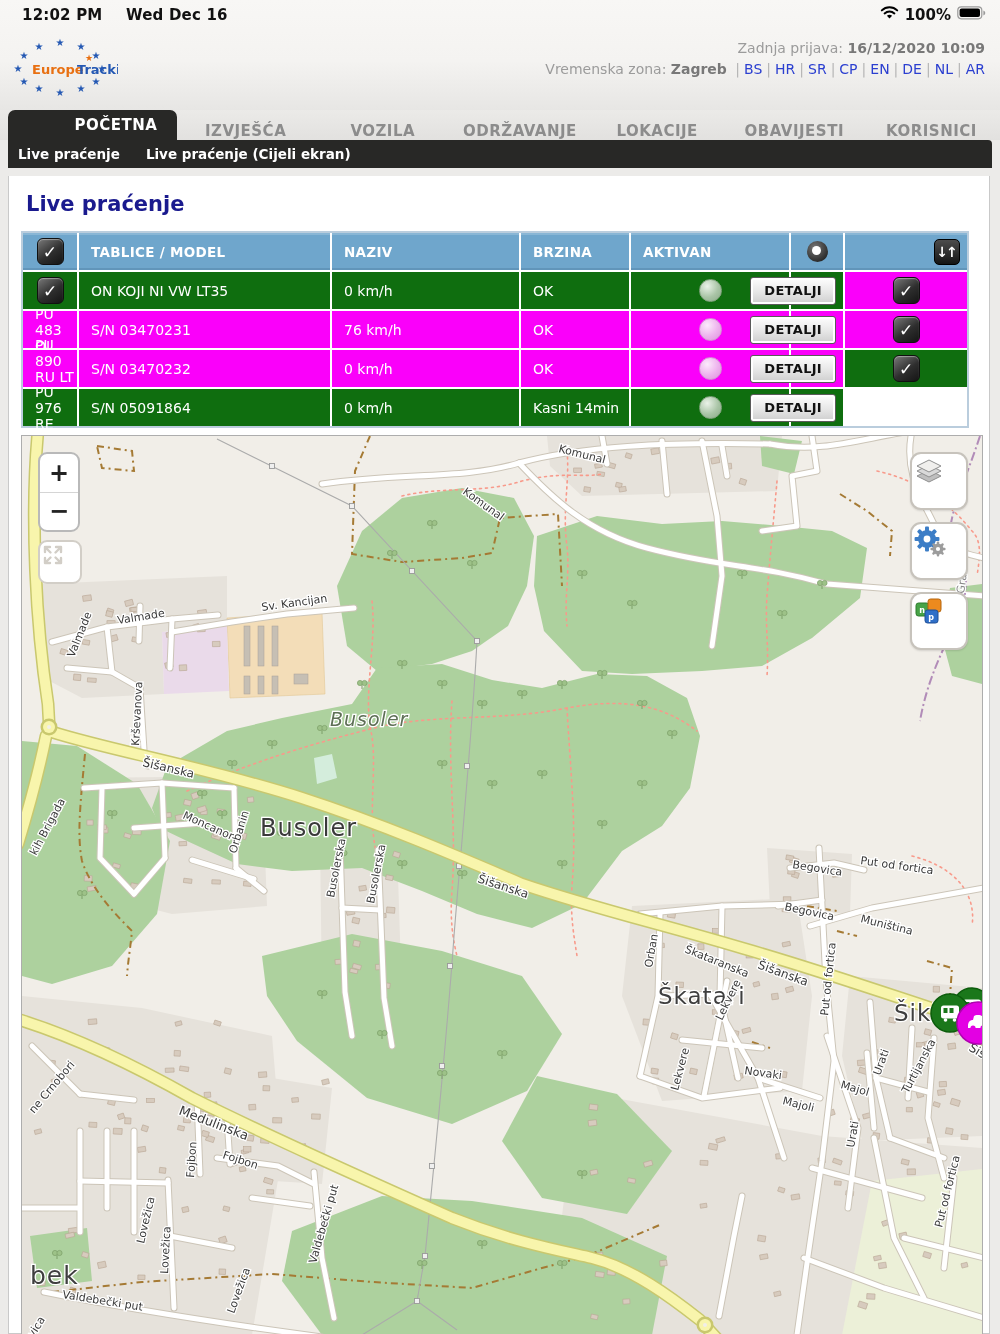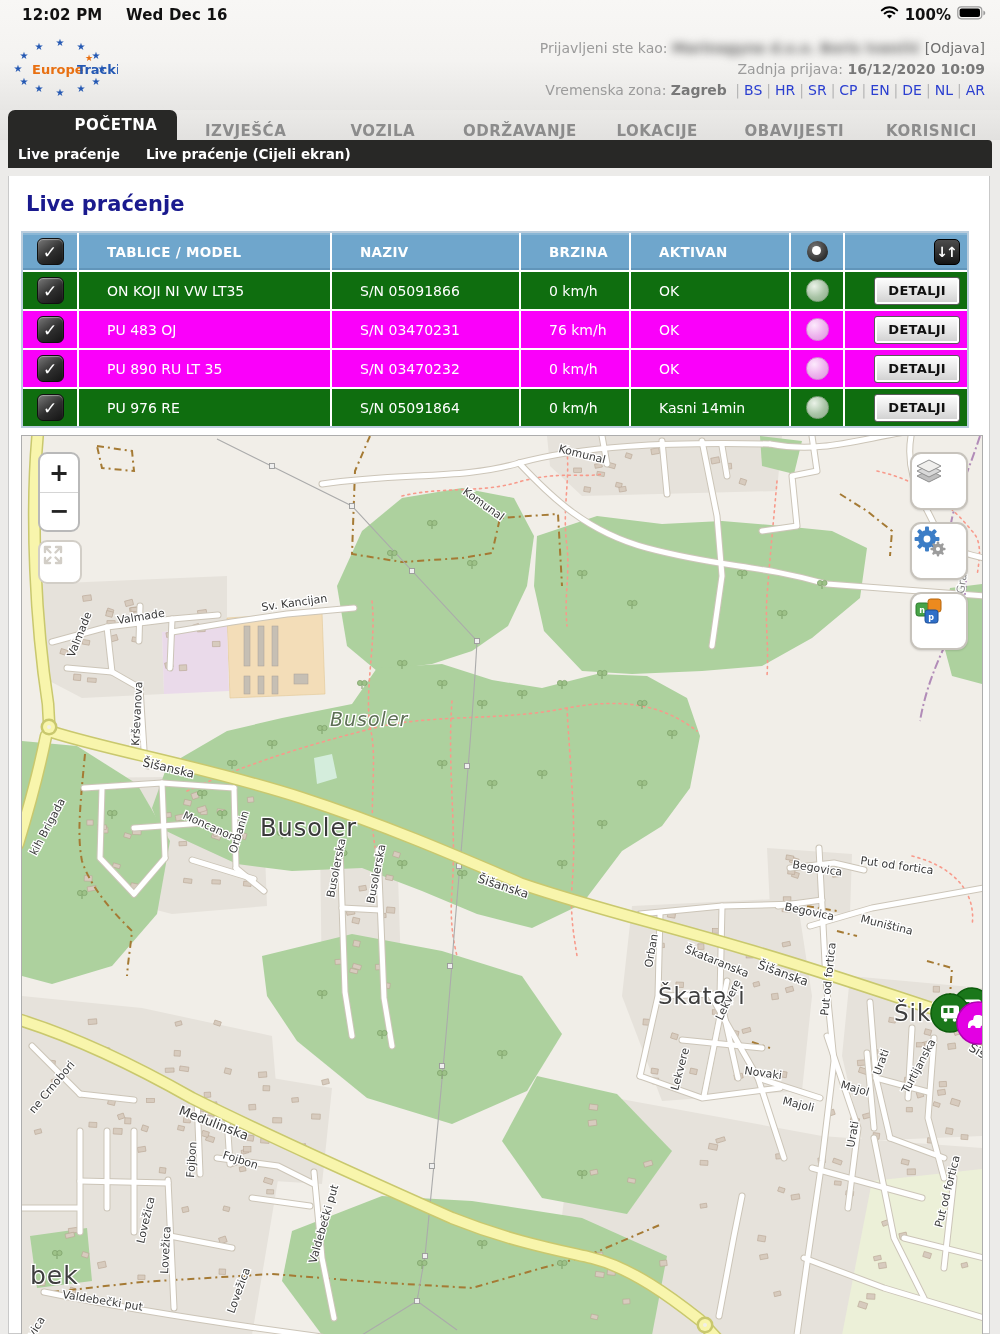--- a/index.html
+++ b/index.html
@@ -36,21 +36,21 @@
   
   .panel{position:absolute;left:8px;top:176px;width:982px;height:1158px;background:#FFF;
          border:1px solid #C9C9C9;border-top:none;box-sizing:border-box;}
   .page-title{position:absolute;left:17px;top:16px;font-size:21px;font-weight:bold;color:#1A1A8E;}
   
   .vt{position:absolute;left:12px;top:55px;width:944px;background:#FFF;border:2px solid #BACDDD;
       display:grid;grid-template-columns:54px 251px 187px 108px 158px 52px auto;grid-auto-rows:37px;grid-gap:2px;}
   .vt>div{display:flex;align-items:center;}
   .th{background:#6FA6CC;color:#FFF;font-weight:bold;font-size:13.5px;letter-spacing:.3px;
       box-shadow:inset 0 2px 0 rgba(255,255,255,.18), inset 0 -2px 0 rgba(0,30,60,.12);}
-  .cell-pad{padding-left:28px;}
+  .cell-pad{padding-left:12px;}
   .row-green{background:#0F6E0F;color:#FFF;font-size:14px;}
   .row-magenta{background:#FA00FA;color:#FFF;font-size:14px;}
   .c-center{justify-content:center;}
   .c-right{justify-content:flex-end;padding-right:7px;}
   .cbx{width:25px;height:25px;border-radius:6px;border:1px solid #101010;
        background:linear-gradient(145deg,#7A7A7A 0%,#2E2E2E 55%,#151515 100%);
        box-shadow:inset 0 1px 1px rgba(255,255,255,.4);
        color:#FFF;font-weight:bold;font-size:17px;display:flex;align-items:center;justify-content:center;}
   .radio-hdr{width:21px;height:21px;border-radius:50%;
        background:radial-gradient(circle at 38% 32%,#777 0%,#2A2A2A 75%);position:relative;}
@@ -126,25 +126,20 @@
             <text x="88" y="25">★</text>
         </g>
         <text x="81" y="27" font-size="9" fill="#E87012" text-anchor="middle">★</text>
         <text x="24" y="40" font-size="13" font-weight="bold" fill="#E87012">Europe</text>
         <text x="69" y="40" font-size="13" font-weight="bold" fill="#2458B3">Tracking</text>
       </svg>
     </div>
 
     <div class="hdr-right">
       <div>
-        <span>Prijavljeni ste kao:</span>
-        <span class="blurred">Marinagyna d.o.o. Boris Ivančić</span>
-        <span class="odjava">[Odjava]</span>
-      </div>
-      <div>
         <span>Zadnja prijava:</span>
         <b>16/12/2020 10:09</b>
       </div>
       <div class="lang-row">
         <span>Vremenska zona:</span>
         <b>Zagreb</b>
         <span id="langLinks"><span class="lang-sep">|</span><a href="#">BS</a><span class="lang-sep">|</span><a href="#">HR</a><span class="lang-sep">|</span><a href="#">SR</a><span class="lang-sep">|</span><a href="#">CP</a><span class="lang-sep">|</span><a href="#">EN</a><span class="lang-sep">|</span><a href="#">DE</a><span class="lang-sep">|</span><a href="#">NL</a><span class="lang-sep">|</span><a href="#">AR</a></span>
       </div>
     </div>
   </div>
@@ -186,21 +181,20 @@
       <div class="th c-right">
         <span class="sort-ico">↓↑</span>
       </div>
 
       <div class="row-green c-center">
           <span class="cbx">
             <span>✓</span>
           </span>
         </div>
       <div class="row-green cell-pad">ON KOJI NI VW LT35</div>
-      <div class="row-green cell-pad">S/N 05091866</div>
       <div class="row-green cell-pad">0 km/h</div>
       <div class="row-green cell-pad">OK</div>
       <div class="row-green c-center">
           <span class="statusdot dot-green"></span>
         </div>
       <div class="row-green c-right">
           <span class="btn-detalji">DETALJI</span>
         </div>
 
       <div class="row-magenta c-center">

